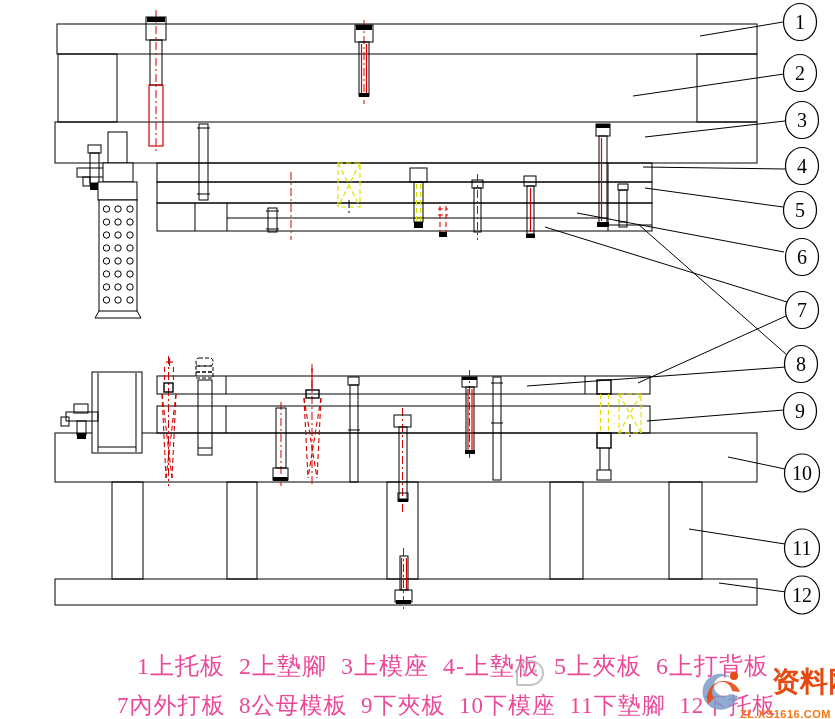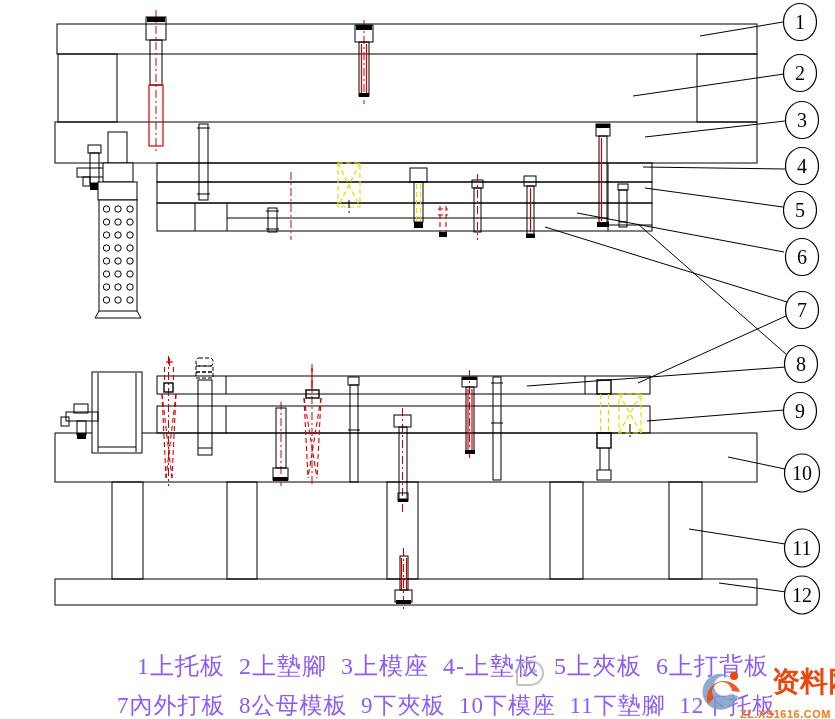--- a/index.html
+++ b/index.html
@@ -12,21 +12,21 @@
   .kf{fill:#000;stroke:none;}
   .wf{fill:#fff;stroke:#000;stroke-width:1;}
   .r{stroke:var(--section_red);fill:none;stroke-width:1.2;}
   .rc{stroke:var(--section_red);fill:none;stroke-width:1;stroke-dasharray:8 3 2 3;}
   .rdash{stroke:var(--section_red);fill:none;stroke-width:1.1;stroke-dasharray:5 3;}
   .y{stroke:var(--spring_yellow);fill:none;stroke-width:1.2;stroke-dasharray:5 3;}
   .bd{stroke:#000;fill:none;stroke-width:1;stroke-dasharray:4 2;}
   .bdd{stroke:#000;fill:none;stroke-width:1;stroke-dasharray:8 3 2 3;}
   .balloon{fill:#fff;stroke:#000;stroke-width:1.2;}
   .balloon-num{font-family:"Liberation Serif","DejaVu Serif",serif;font-size:20px;fill:#000;text-anchor:middle;}
-  .caption{position:absolute;color:#8b5cf6;font-size:24px;white-space:pre;letter-spacing:1px;}
+  .caption{position:absolute;color:#ec4899;font-size:24px;white-space:pre;letter-spacing:1px;}
   #caption2{font-size:23px;}
   .wm{position:absolute;left:516px;top:660px;color:var(--watermark_gray);opacity:.8;
       font-size:21px;display:flex;align-items:center;gap:5px;white-space:nowrap;
       font-family:"Liberation Sans","DejaVu Sans",sans-serif;}
   .wm-face{width:24px;height:22px;border:2px solid var(--watermark_gray);border-radius:50% 50% 50% 10%;
            position:relative;flex:0 0 auto;}
   .wm-face:before,.wm-face:after{content:"";position:absolute;top:7px;width:4px;height:4px;border-radius:50%;
            background:var(--watermark_gray);}
   .wm-face:before{left:5px;} .wm-face:after{right:5px;}
   #sitelogo{position:absolute;left:694px;top:662px;width:141px;height:56px;}

